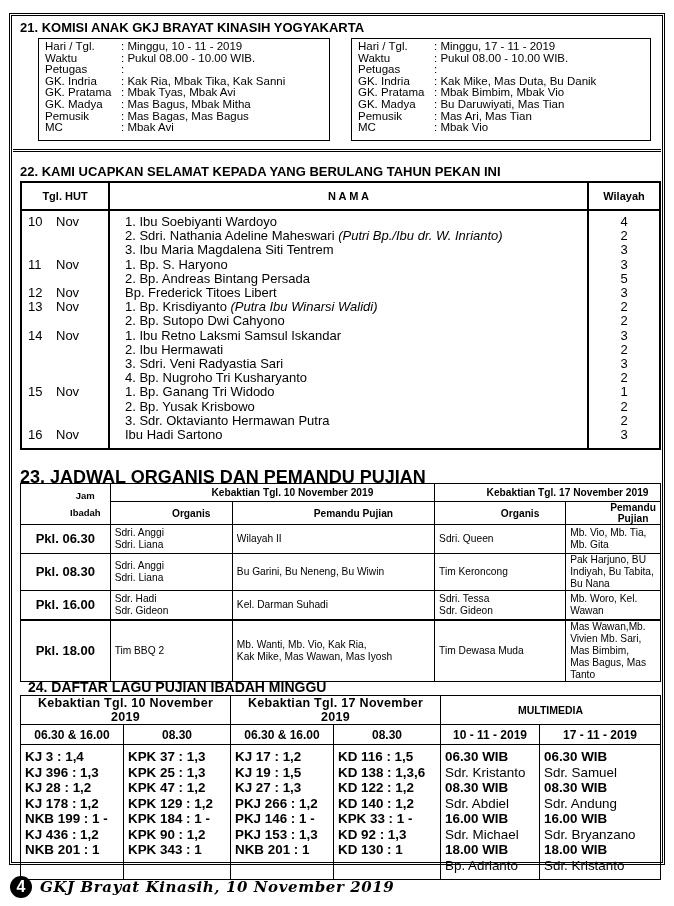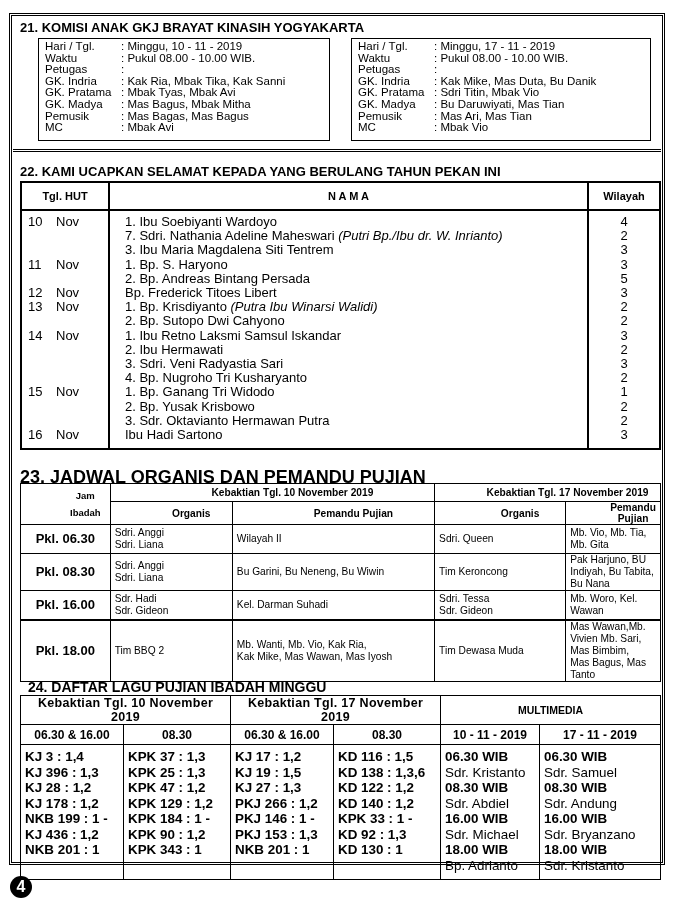--- a/index.html
+++ b/index.html
@@ -98,21 +98,21 @@
   <div class="r">
       <span class="k">Petugas</span>
       <span>:</span>
     </div>
   <div class="r">
       <span class="k">GK. Indria</span>
       <span>: Kak Mike, Mas Duta, Bu Danik</span>
     </div>
   <div class="r">
       <span class="k">GK. Pratama</span>
-      <span>: Sdri Titin, Mbak Vio</span>
+      <span>: Mbak Bimbim, Mbak Vio</span>
     </div>
   <div class="r">
       <span class="k">GK. Madya</span>
       <span>: Bu Daruwiyati, Mas Tian</span>
     </div>
   <div class="r">
       <span class="k">Pemusik</span>
       <span>: Mas Ari, Mas Tian</span>
     </div>
   <div class="r">
@@ -148,21 +148,21 @@
         <div class="date-line"><span class="d"></span><span></span>&nbsp;</div>
         <div class="date-line"><span class="d"></span><span></span>&nbsp;</div>
         <div class="date-line"><span class="d"></span><span></span>&nbsp;</div>
         <div class="date-line"><span class="d">15</span><span>Nov</span>&nbsp;</div>
         <div class="date-line"><span class="d"></span><span></span>&nbsp;</div>
         <div class="date-line"><span class="d"></span><span></span>&nbsp;</div>
         <div class="date-line"><span class="d">16</span><span>Nov</span>&nbsp;</div>
       </td>
       <td>
         <div class="name-line"><span>1. Ibu Soebiyanti Wardoyo</span><i></i></div>
-        <div class="name-line"><span>7. Sdri. Nathania Adeline Maheswari </span><i>(Putri Bp./Ibu dr. W. Inrianto)</i></div>
+        <div class="name-line"><span>2. Sdri. Nathania Adeline Maheswari </span><i>(Putri Bp./Ibu dr. W. Inrianto)</i></div>
         <div class="name-line"><span>3. Ibu Maria Magdalena Siti Tentrem</span><i></i></div>
         <div class="name-line"><span>1. Bp. S. Haryono</span><i></i></div>
         <div class="name-line"><span>2. Bp. Andreas Bintang Persada</span><i></i></div>
         <div class="name-line"><span>Bp. Frederick Titoes Libert</span><i></i></div>
         <div class="name-line"><span>1. Bp. Krisdiyanto </span><i>(Putra Ibu Winarsi Walidi)</i></div>
         <div class="name-line"><span>2. Bp. Sutopo Dwi Cahyono</span><i></i></div>
         <div class="name-line"><span>1. Ibu Retno Laksmi Samsul Iskandar</span><i></i></div>
         <div class="name-line"><span>2. Ibu Hermawati</span><i></i></div>
         <div class="name-line"><span>3. Sdri. Veni Radyastia Sari</span><i></i></div>
         <div class="name-line"><span>4. Bp. Nugroho Tri Kusharyanto</span><i></i></div>
@@ -364,13 +364,14 @@
           <div class="mm-n">Sdr. Bryanzano</div>
         <div class="mm-t">18.00 WIB</div>
           <div class="mm-n">Sdr. Kristanto</div>
       </td>
     </tr>
   </tbody>
 </table>
 
 <div class="footer">
   <div class="pnum">4</div>
+  <div class="ftxt">GKJ Brayat Kinasih, 10 November 2019</div>
 </div>
 
 </body></html>

